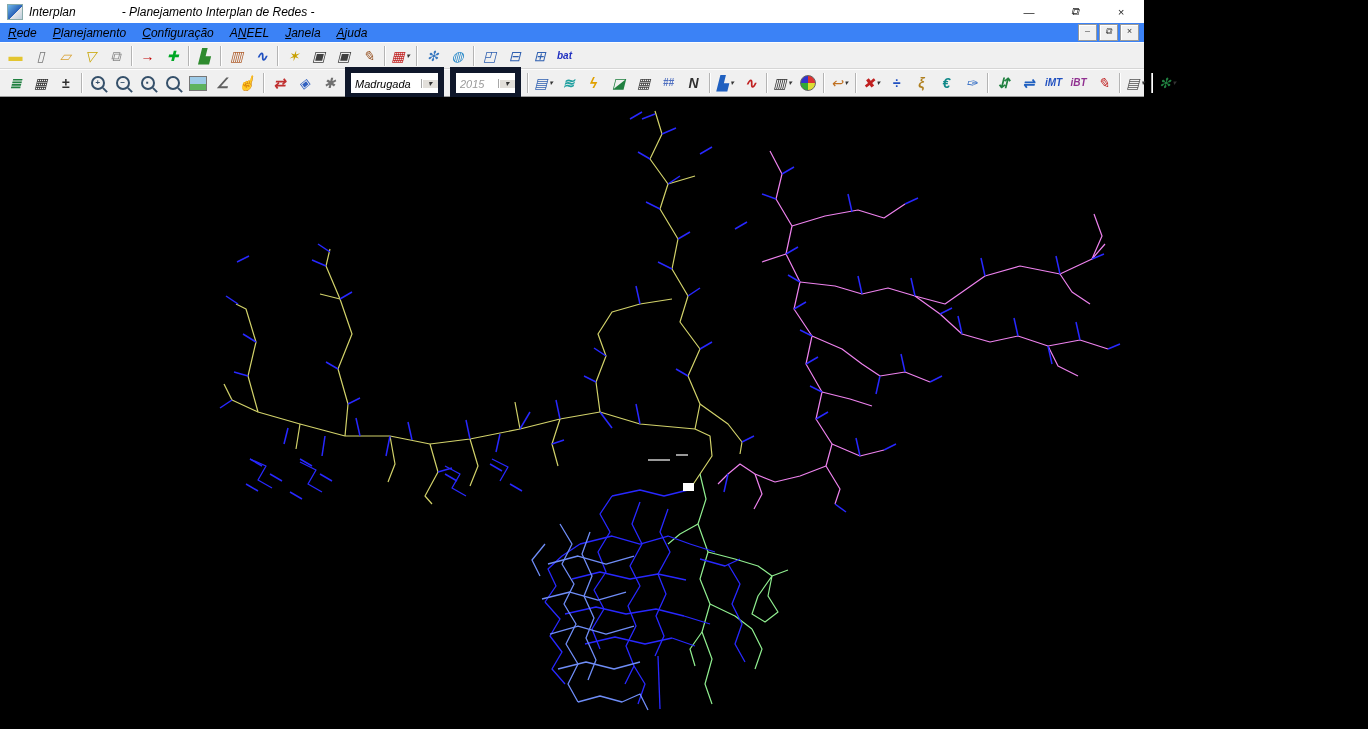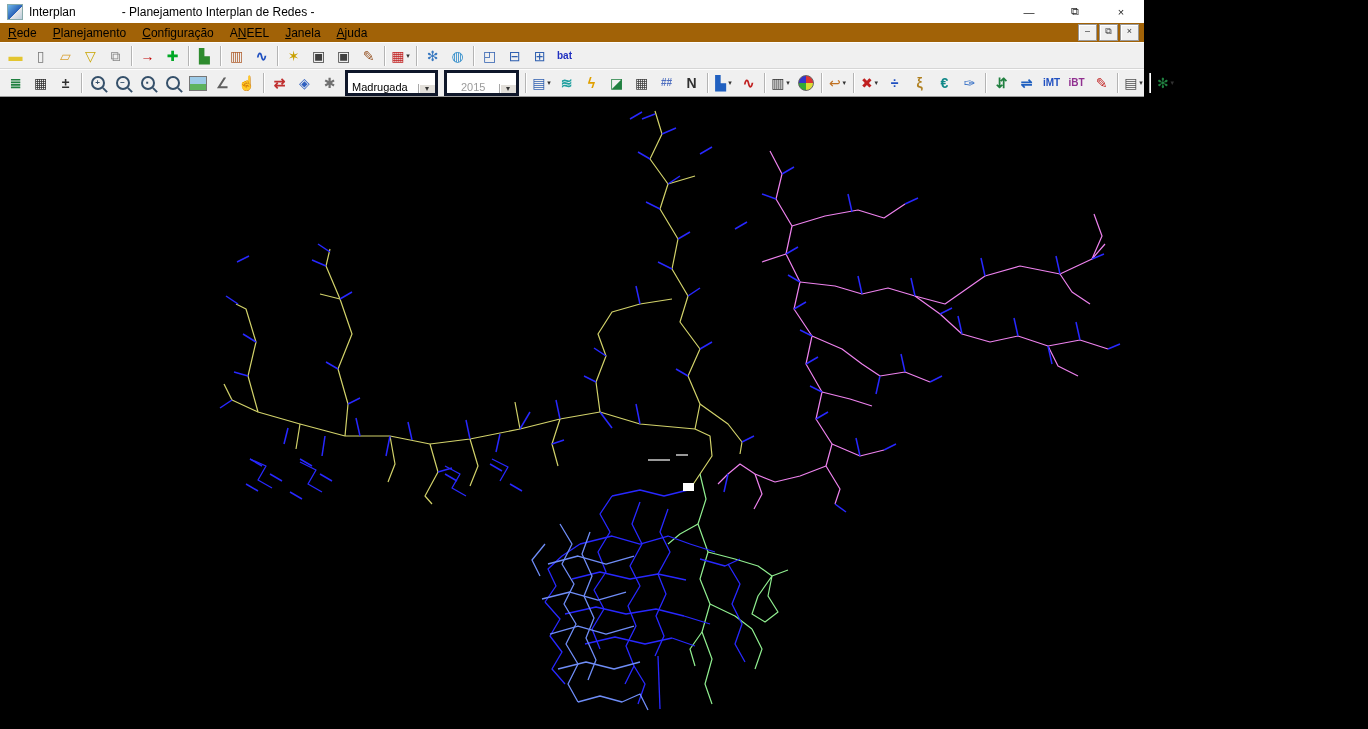--- a/index.html
+++ b/index.html
@@ -1,33 +1,33 @@
 <!DOCTYPE html>
 <html><head>
 <meta charset="utf-8">
 <style>
   html,body{margin:0;padding:0;}
   body{
     width:1368px;height:729px;overflow:hidden;background:#000;
     font-family:"Liberation Sans", sans-serif;
     -webkit-font-smoothing:antialiased;
   }
-  .window{width:1144px;height:729px;display:flex;flex-direction:column;}
+  .window{width:1144px;height:729px;display:flex;flex-direction:column;font-style:italic;}
 
   
   .titlebar{height:23px;background:#ffffff;display:flex;align-items:center;padding-left:7px;font-size:12px;color:#000;flex:0 0 auto;}
   .app-icon{width:14px;height:14px;margin-right:6px;border:1px solid #8aa;
     background:linear-gradient(135deg,#6fb7e8 0%,#2a62b8 55%,#e8e8e8 56%,#bcd 100%);}
   .title-app{white-space:pre;}
   .title-doc{margin-left:46px;white-space:pre;}
   .win-controls{margin-left:auto;display:flex;height:100%;}
   .win-btn{width:46px;height:100%;display:flex;align-items:center;justify-content:center;font-size:11px;color:#222;}
 
   
-  .menubar{height:19px;background:#a16207;display:flex;align-items:center;font-size:12px;color:#000;flex:0 0 auto;}
+  .menubar{height:19px;background:#3b82f6;display:flex;align-items:center;font-size:12px;color:#000;flex:0 0 auto;}
   .menu-item{padding:1px 8px;}
   .menu-item u{text-decoration:underline;}
   .mdi-controls{margin-left:auto;display:flex;gap:2px;padding-right:5px;}
   .mdi-btn{width:17px;height:15px;border:1px solid #999;background:#f0f0f0;font-size:9px;line-height:13px;text-align:center;color:#333;box-shadow:inset 1px 1px 0 #fff;}
 
   
   .toolbar{background:#f0f0f0;display:flex;align-items:center;padding:0 3px;flex:0 0 auto;border-top:1px solid #fdfdfd;}
   .toolbar.row1{height:25px;border-bottom:1px solid #d6d6d6;}
   .toolbar.row2{height:26px;border-bottom:1px solid #9a9a9a;}
   .tb-btn{min-width:23px;height:22px;display:flex;align-items:center;justify-content:center;font-size:14px;border:1px solid transparent;}
@@ -39,23 +39,23 @@
   .tb-sep{width:1px;height:20px;background:#b4b4b4;margin:0 3px;box-shadow:1px 0 0 #ffffff;flex:0 0 auto;}
 
   .shape-magnifier{width:10px;height:10px;border:2px solid #35506a;border-radius:50%;position:relative;
     font-size:8px;line-height:9px;text-align:center;color:#35506a;font-weight:bold;}
   .shape-magnifier::after{content:"";position:absolute;width:6px;height:2px;background:#35506a;transform:rotate(45deg);right:-5px;bottom:-3px;}
   .shape-picture{width:16px;height:13px;border:1px solid #777;background:linear-gradient(180deg,#9ecbe8 0 55%,#5eb35e 55% 100%);}
   .shape-colorwheel{width:14px;height:14px;border-radius:50%;border:1px solid #666;
     background:conic-gradient(#d33 0 25%,#dd3 25% 50%,#3a3 50% 75%,#33c 75% 100%);}
 
   
-  .combo{display:flex;align-items:flex-end;height:20px;border:3px solid #0f172a;background:#fff;margin:0 3px;font-size:11px;}
+  .combo{display:flex;align-items:center;height:20px;border:6px solid #0f172a;background:#fff;margin:0 3px;font-size:11px;}
   .combo-value{padding:1px 4px 0 4px;min-width:62px;color:#000;}
-  .combo.disabled .combo-value{color:#9b9b9b;min-width:34px;margin-left:10px;}
+  .combo.disabled .combo-value{color:#9b9b9b;min-width:34px;}
   .combo-arrow{width:16px;background:#e2dfda;border-left:1px solid #a8a8a8;display:flex;align-items:center;justify-content:center;font-size:8px;color:#333;box-shadow:inset 1px 1px 0 #fff;}
 
   
   .map{flex:1 1 auto;background:#000;position:relative;}
   .map svg{display:block;}
 </style>
 </head>
 <body>
 
 <div class="window">

